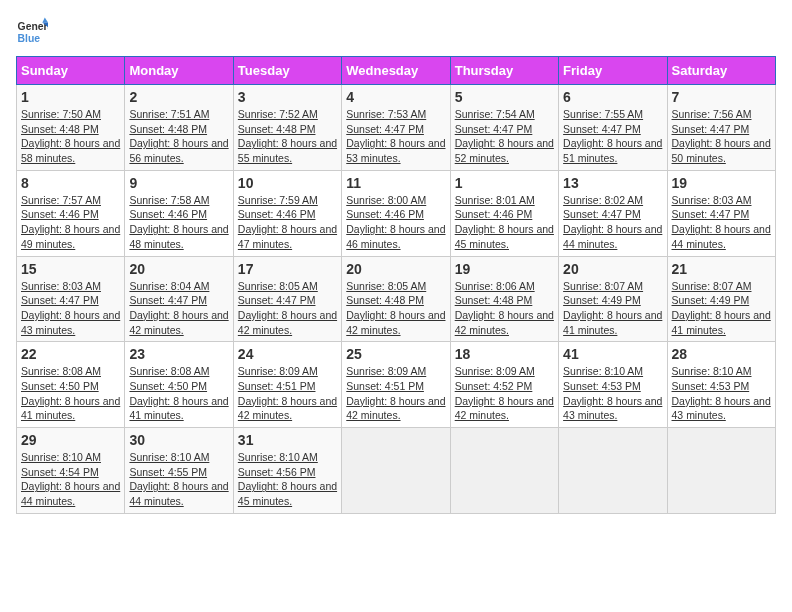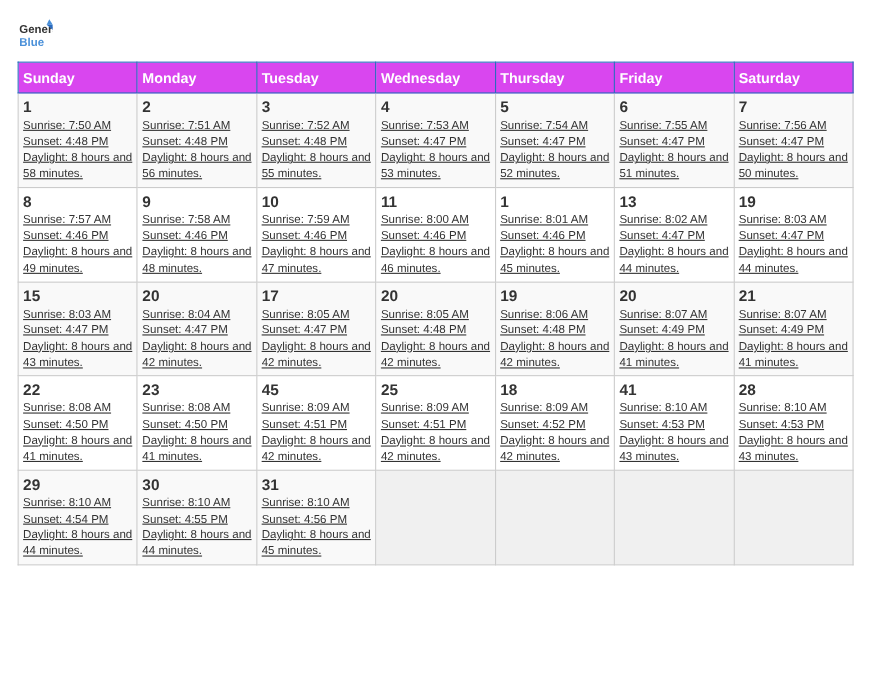--- a/index.html
+++ b/index.html
@@ -203,21 +203,21 @@
       <tr>
         <td>
         <span class="day-num">22</span>
         <span class="cell-text">Sunrise: 8:08 AM<br>Sunset: 4:50 PM<br>Daylight: 8 hours and 41 minutes.</span>
       </td>
         <td>
         <span class="day-num">23</span>
         <span class="cell-text">Sunrise: 8:08 AM<br>Sunset: 4:50 PM<br>Daylight: 8 hours and 41 minutes.</span>
       </td>
         <td>
-        <span class="day-num">45</span>
+        <span class="day-num">24</span>
         <span class="cell-text">Sunrise: 8:09 AM<br>Sunset: 4:51 PM<br>Daylight: 8 hours and 42 minutes.</span>
       </td>
         <td>
         <span class="day-num">25</span>
         <span class="cell-text">Sunrise: 8:09 AM<br>Sunset: 4:51 PM<br>Daylight: 8 hours and 42 minutes.</span>
       </td>
         <td>
         <span class="day-num">18</span>
         <span class="cell-text">Sunrise: 8:09 AM<br>Sunset: 4:52 PM<br>Daylight: 8 hours and 42 minutes.</span>
       </td>

